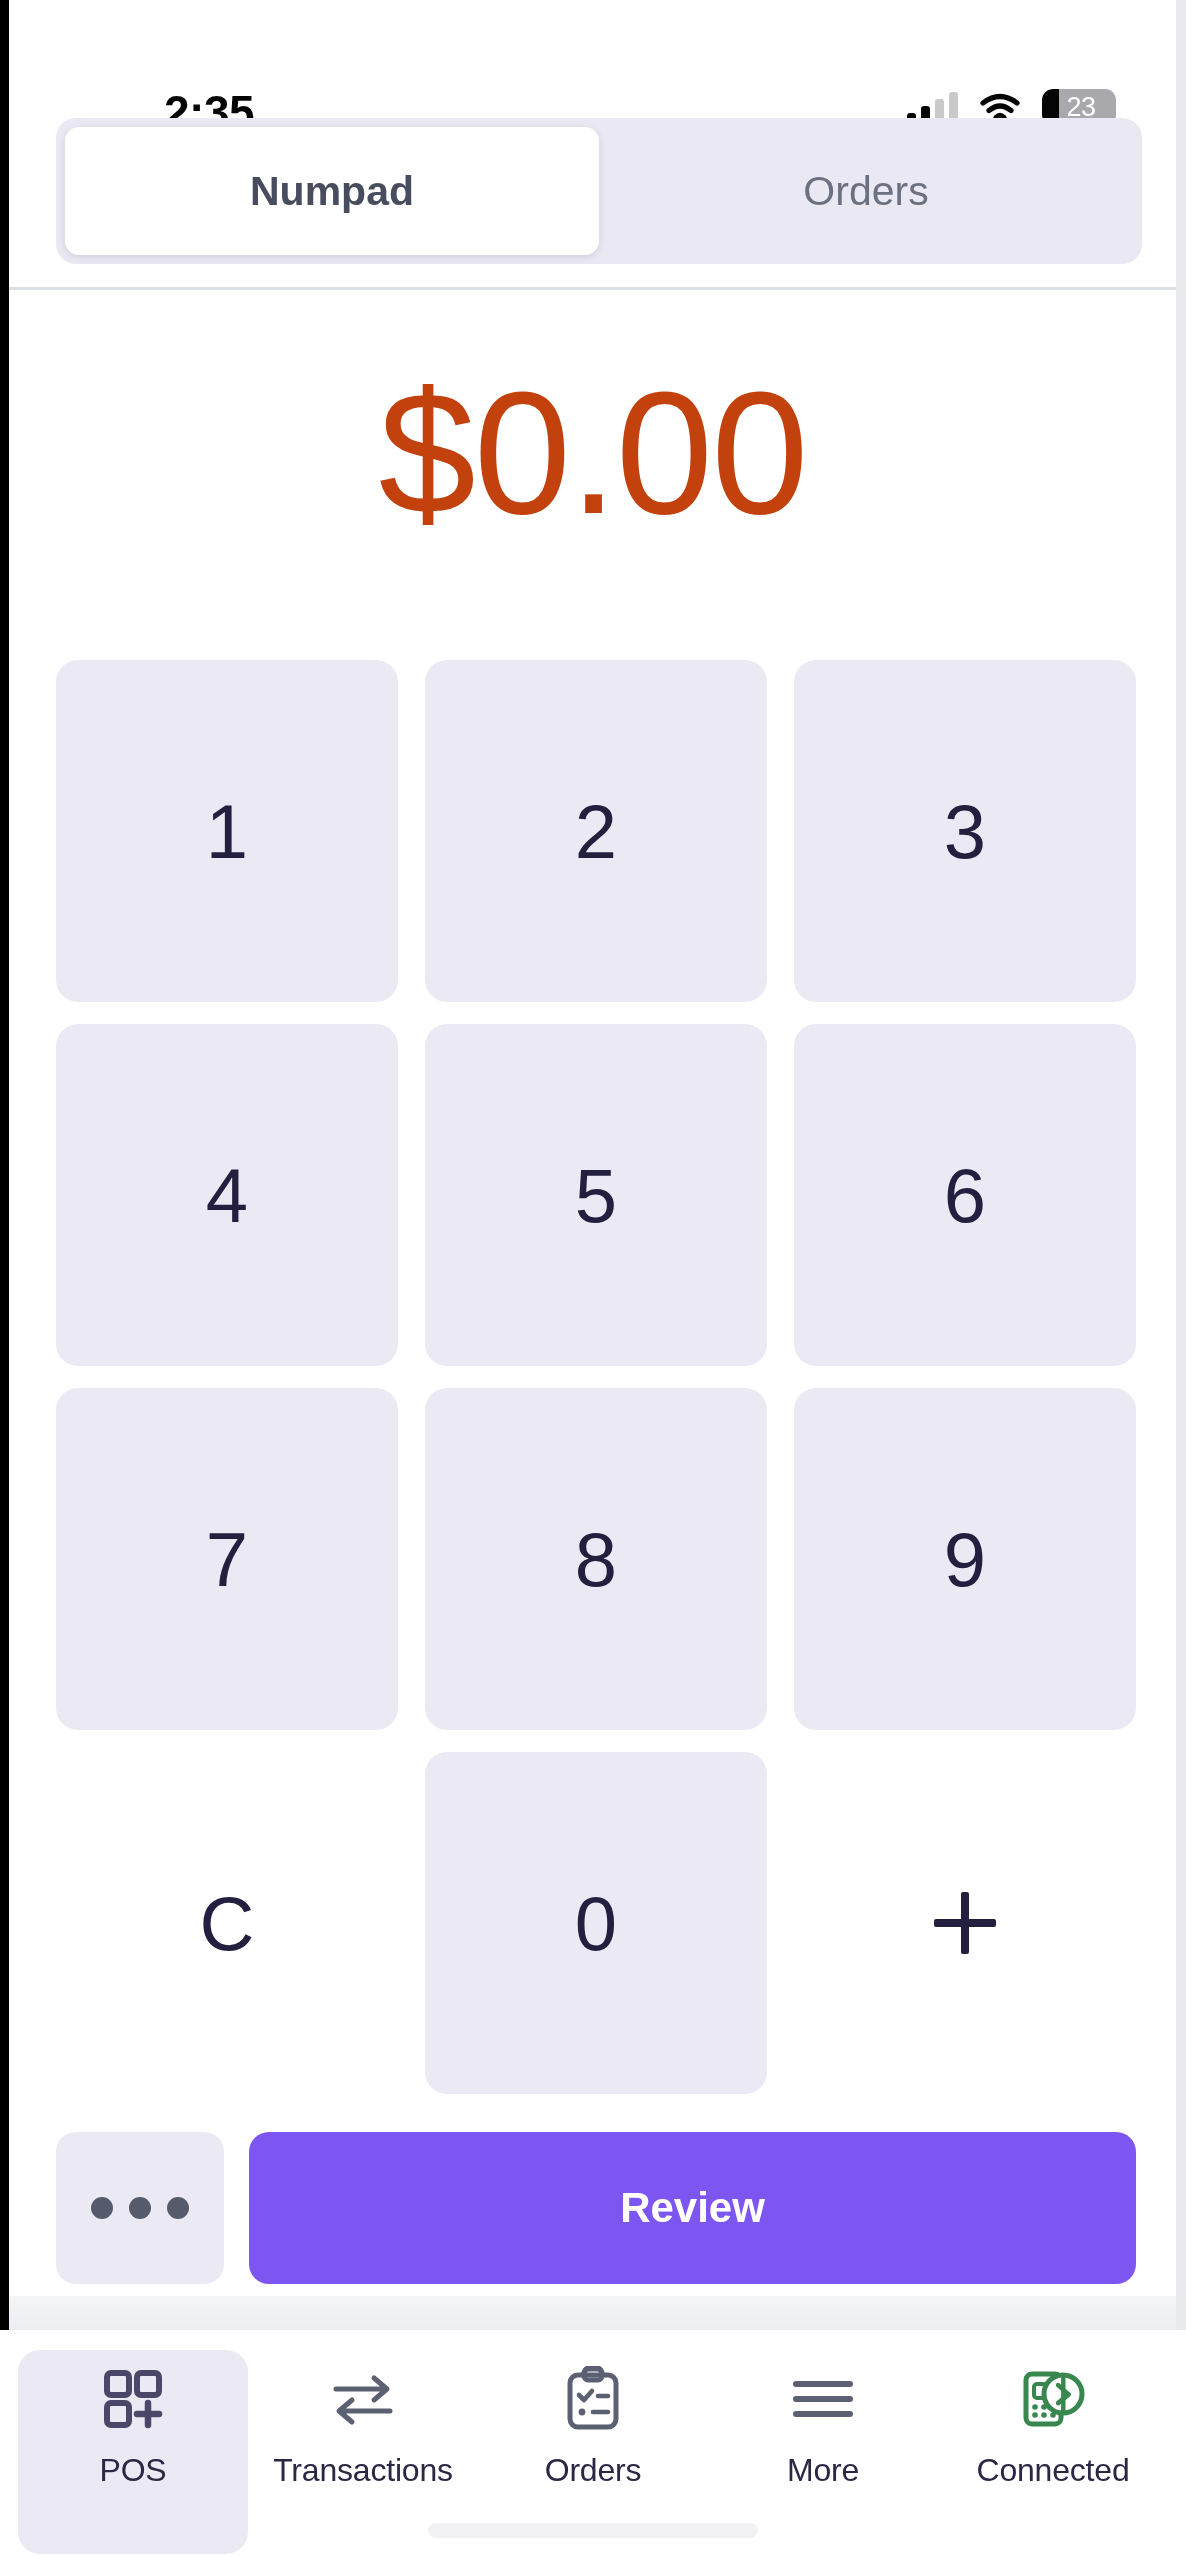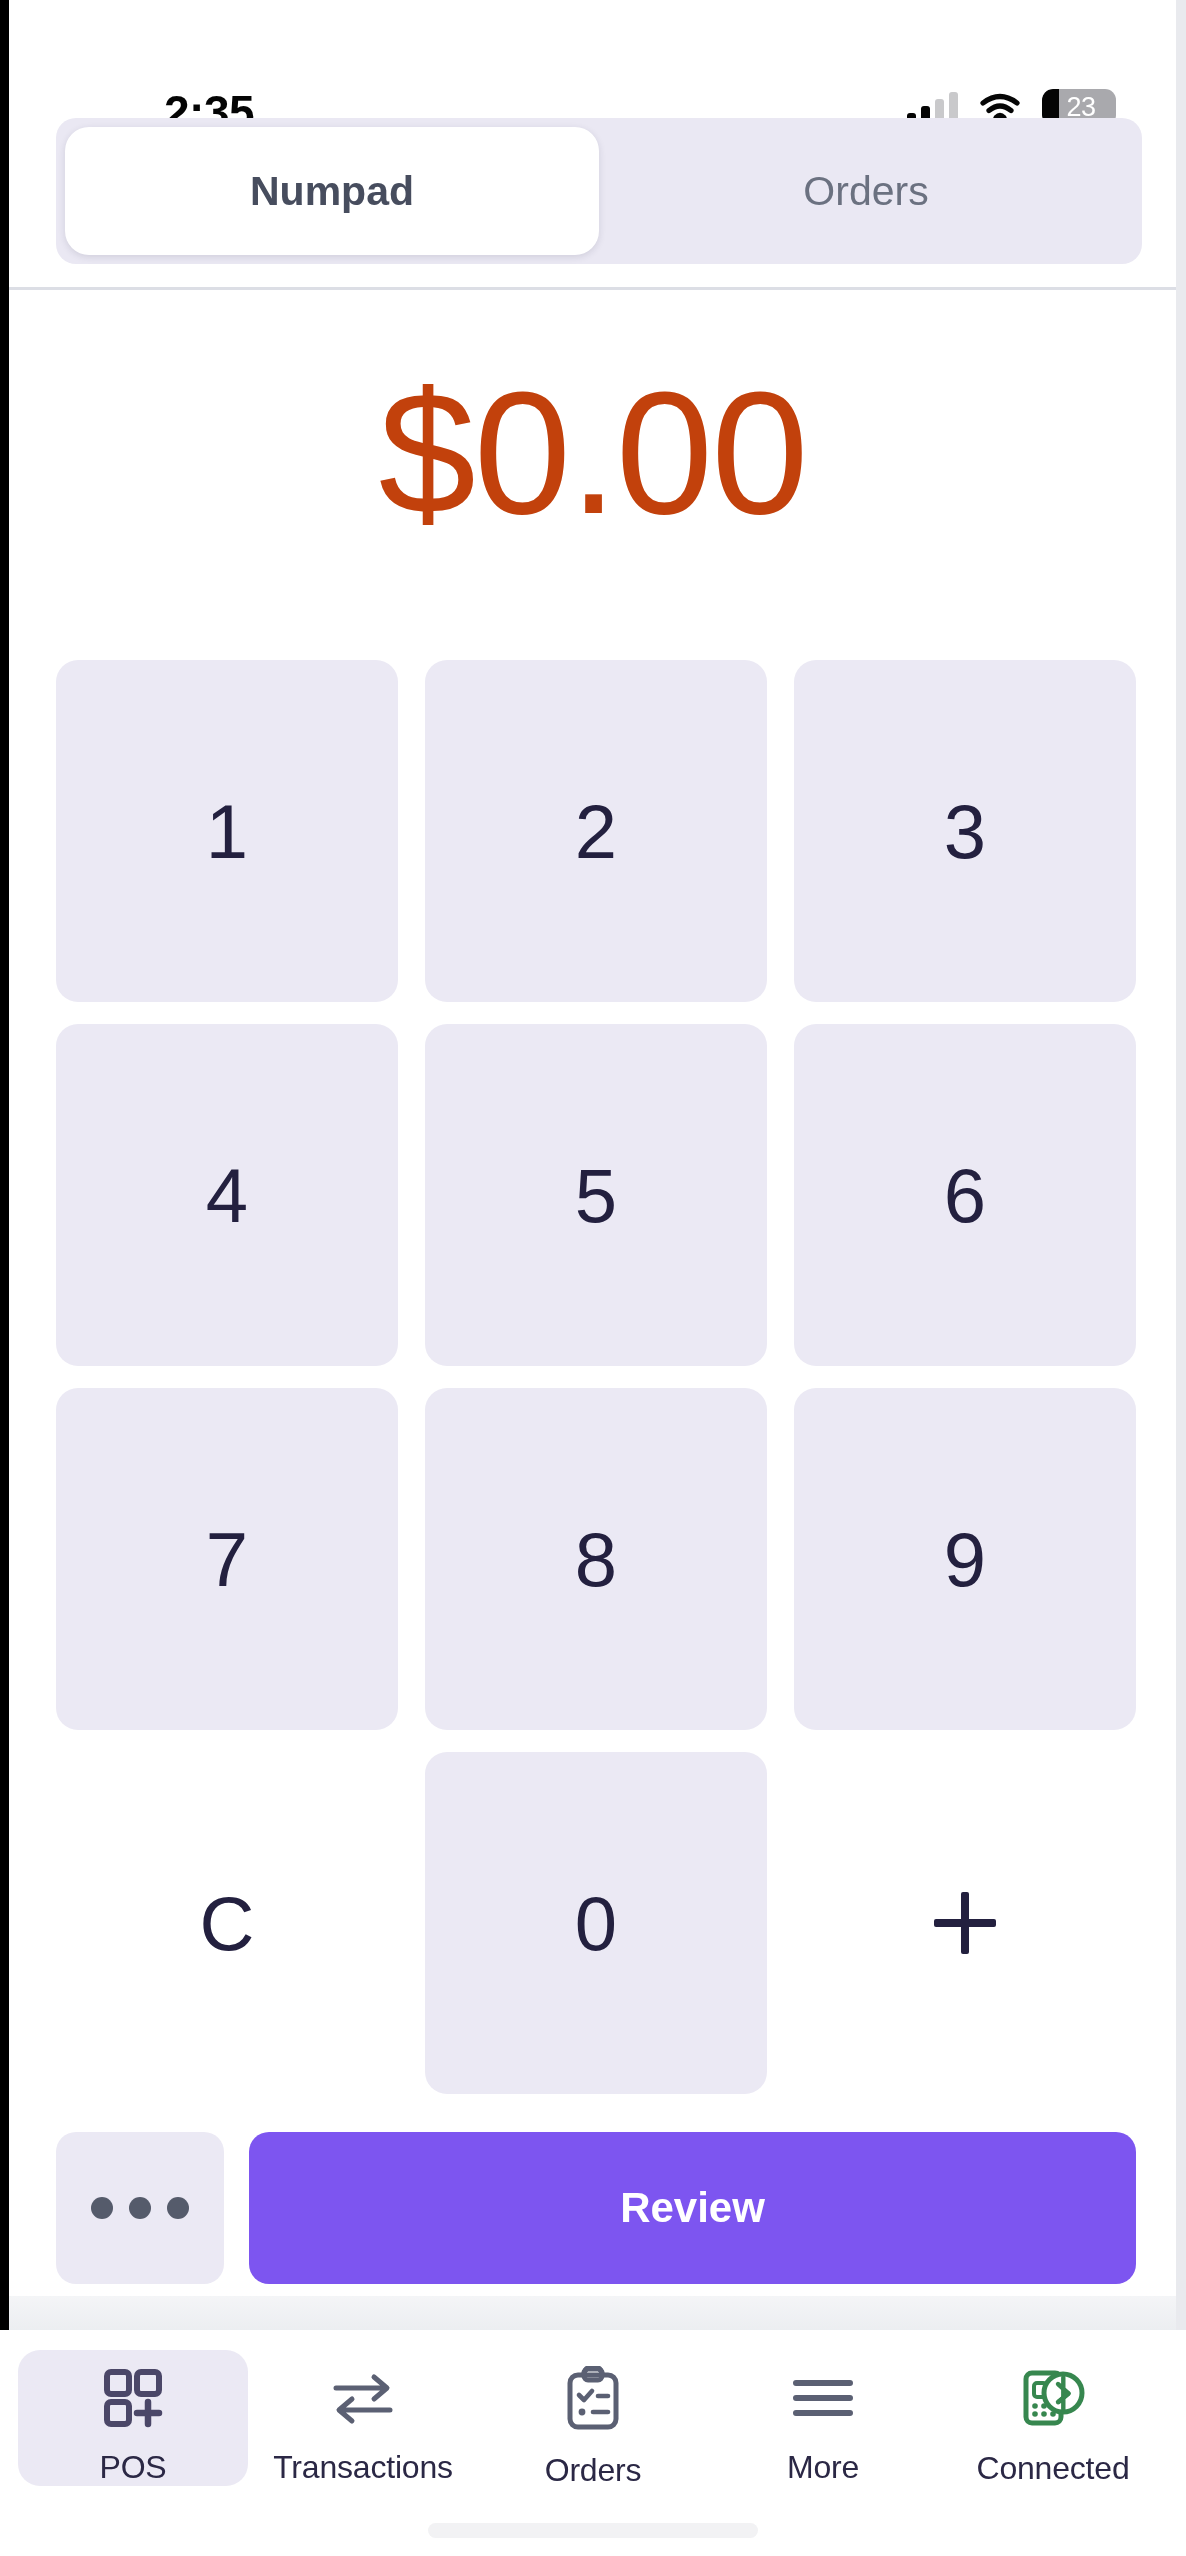--- a/index.html
+++ b/index.html
@@ -61,21 +61,21 @@
   }
 
   
   .seg {
     position:absolute; left:56px; top:118px; width:1086px; height:146px;
     background:#eae8f3; border-radius:20px;
     display:flex; padding:9px;
   }
   .seg-item {
     flex:1; display:flex; align-items:center; justify-content:center;
-    border-radius:24px; font-size:41px; color:#6b7180;
+    border-radius:14px; font-size:41px; color:#6b7180;
   }
   .seg-item.active {
     background:#ffffff; color:#474d5e; font-weight:700;
     box-shadow:0 2px 7px rgba(40,40,70,.13);
   }
   .divider {
     position:absolute; left:9px; top:287px; right:10px; height:3px;
     background:#dcdee5;
   }
 
@@ -135,21 +135,21 @@
     background:linear-gradient(#f4f5f7,#eceef1);
   }
   .bottomnav {
     position:absolute; left:0; top:2330px; width:1186px; height:226px;
     background:#ffffff; display:flex; align-items:flex-start;
     padding:20px 18px 0 18px;
   }
   .nav-item {
     flex:1; display:flex; flex-direction:column; align-items:center;
     justify-content:flex-start; gap:20px; padding-top:16px;
-    height:136px; border-radius:22px;
+    height:204px; border-radius:22px;
   }
   .nav-item.active { background:#ebe9f4; }
   .nav-icon { height:66px; display:flex; align-items:center; justify-content:center; }
   .nav-label { font-size:32px; color:#2b2845; letter-spacing:-0.2px; }
   .home-indicator {
     position:absolute; left:50%; transform:translateX(-50%);
     bottom:18px; width:330px; height:15px; border-radius:10px;
     background:#f2f2f4;
   }
 </style>

